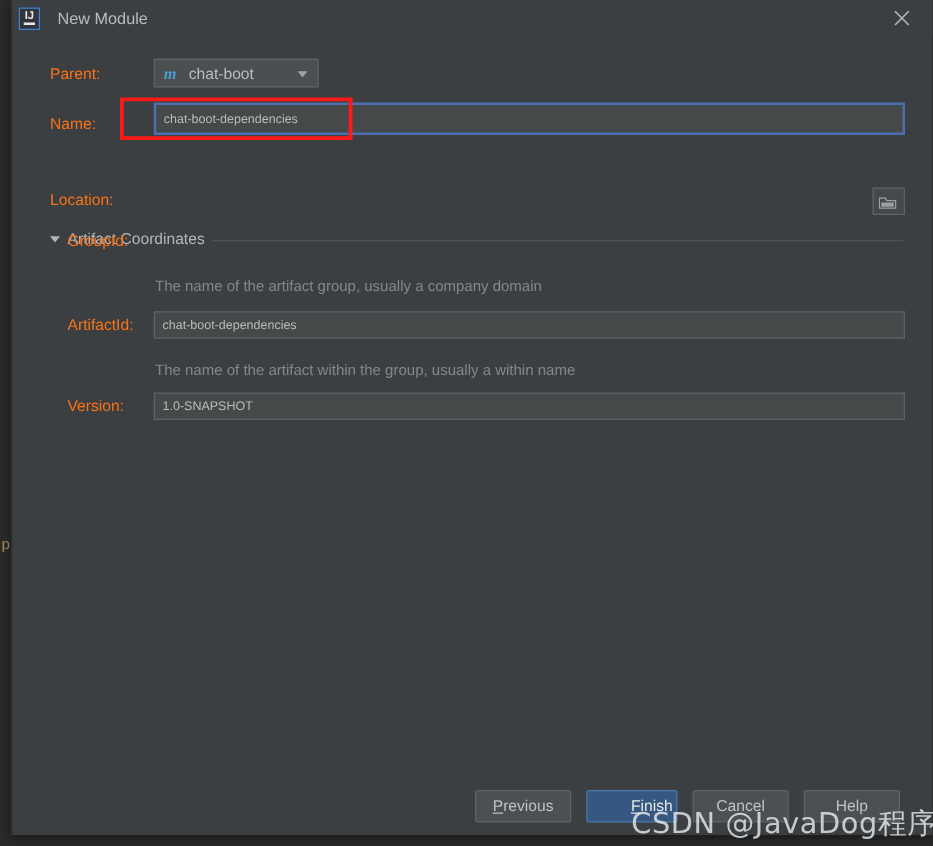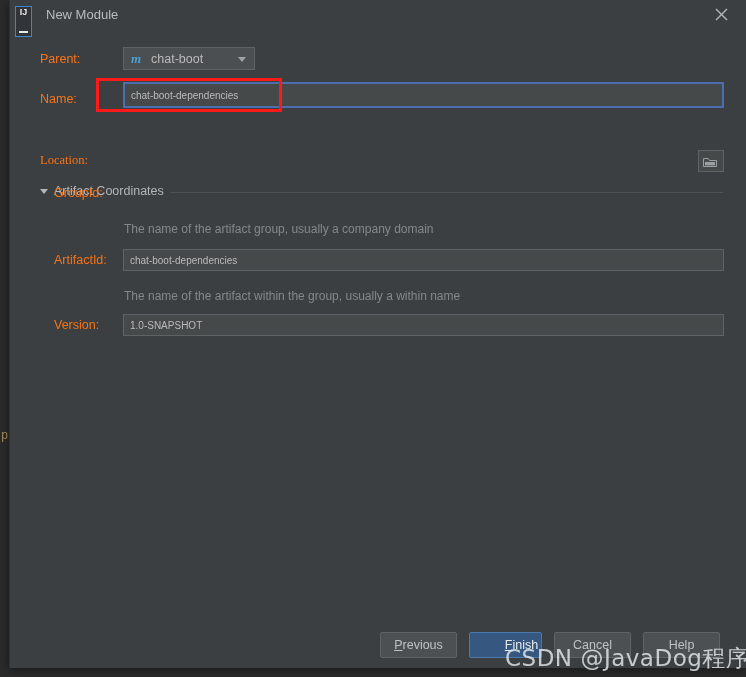--- a/index.html
+++ b/index.html
@@ -49,21 +49,21 @@
   #titlebar {
     position: relative;
     height: 30px;
     background: #3c3f41;
   }
   #ij-icon {
     position: absolute;
     left: 5px;
     top: 6px;
     width: 17px;
-    height: 31px;
+    height: 18px;
     border: 1.5px solid #3f84d2;
     background: #31353a;
     box-sizing: border-box;
   }
   #ij-icon .ij-letters {
     position: absolute;
     left: 0; right: 0;
     top: 0px;
     text-align: center;
     font-family: "Liberation Sans", sans-serif;
@@ -308,21 +308,21 @@
     <div class="row-label" style="left:30px; top:22px;">Parent:</div>
     <div id="parent-combo">
       <span id="parent-combo-icon">m</span>
       <span id="parent-combo-label">chat-boot</span>
       <span id="parent-combo-arrow"></span>
     </div>
 
     <div class="row-label" style="left:30px; top:62px;">Name:</div>
     <input class="text-field focused" style="left: 113px; top: 52px; width: 601px; height: 26px;" id="name-field" value="chat-boot-dependencies">
 
-    <div class="row-label" style="left:30px; top:123px;font-family:Liberation Serif, serif;">Location:</div>
+    <div class="row-label" style="left:30px; top:123px;">Location:</div>
     <div id="location-browse">
       <svg width="16" height="13" viewBox="0 0 16 13">
         <path d="M0.5 3.5 L0.5 11.5 L13.5 11.5 L13.5 5.5 L6.5 5.5 L5.2 3.5 Z" fill="none" stroke="#9aa0a3" stroke-width="1"></path>
         <rect x="2" y="7" width="10" height="3.4" fill="#9aa0a3"></rect>
       </svg>
     </div>
 
     <div id="artifact-section">
       <span id="artifact-triangle"></span>
       <span id="artifact-section-label">Artifact Coordinates</span>

